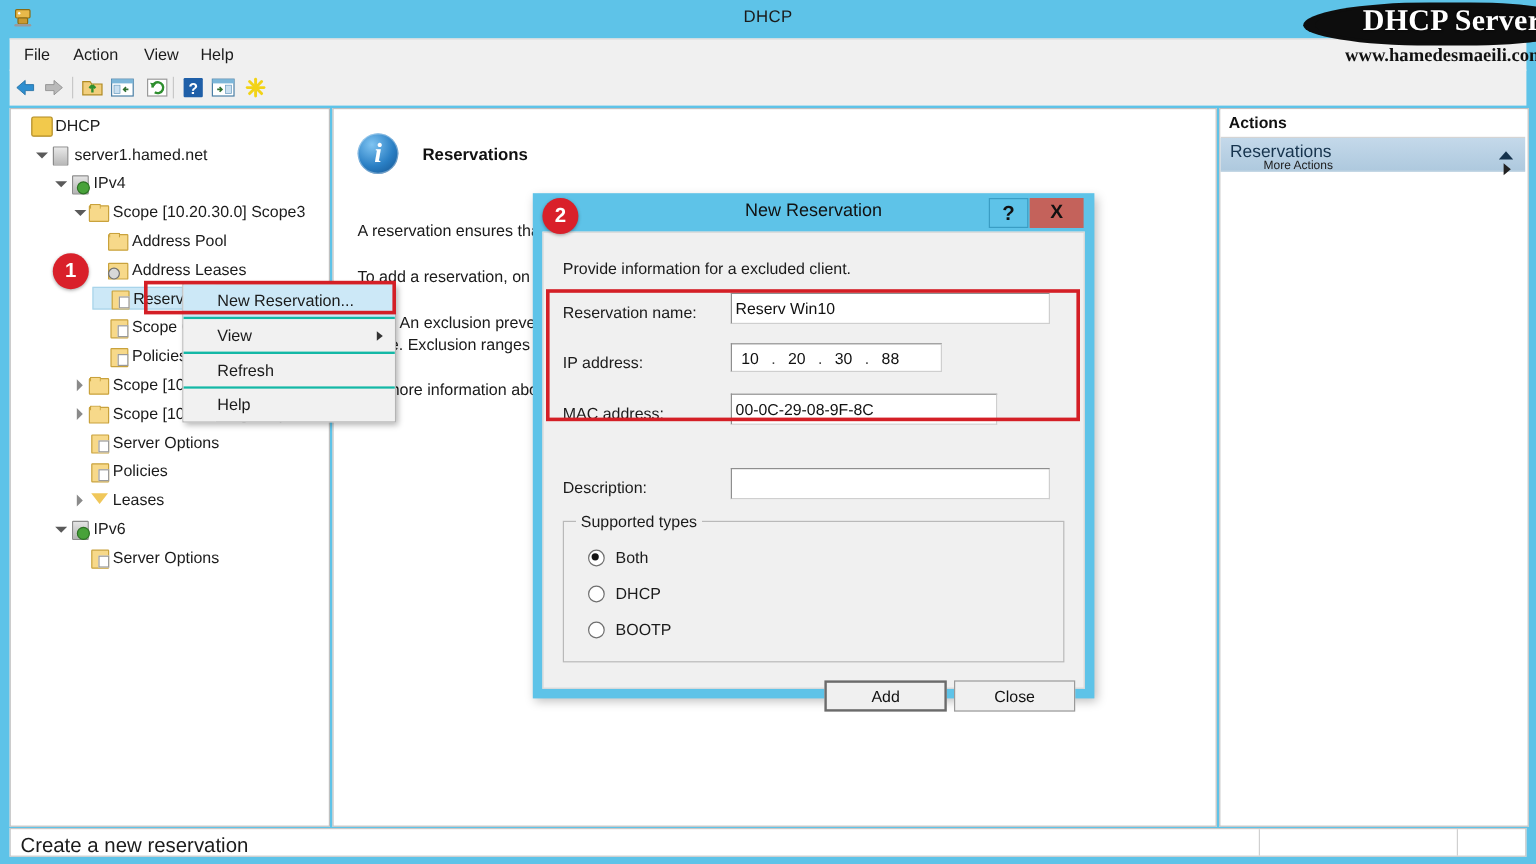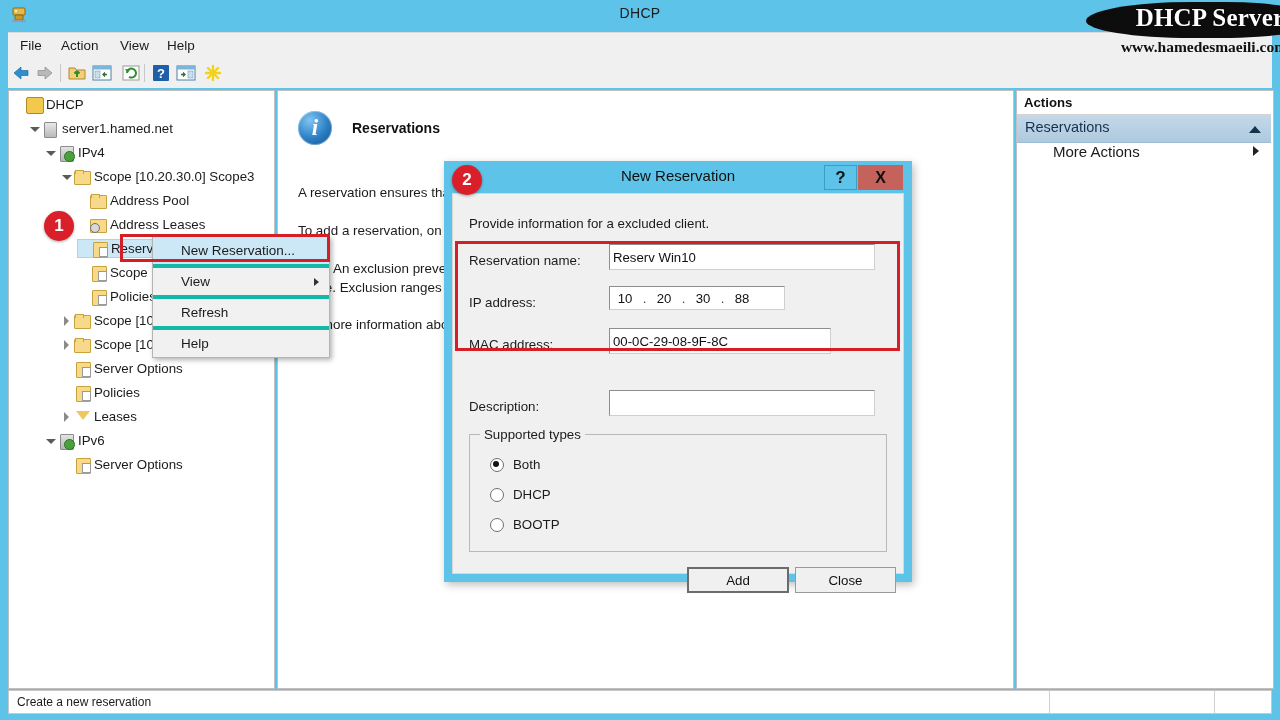--- a/index.html
+++ b/index.html
@@ -199,21 +199,21 @@
     z-index: 40;
     padding: 0;
   }
   .ctx-item {
     position: relative;
     height: 27px;
     line-height: 27px;
     padding-left: 28px;
     font-size: 13.5px;
     color: #1b1b1b;
-    border-bottom: 4px solid #14b8a6;
+    border-bottom: 2px solid #14b8a6;
     background: #f1f1f1;
     cursor: default;
     white-space: nowrap;
   }
   .ctx-item:last-child { border-bottom: none; }
   .ctx-item.hl { background: #cce8f7; }
   .ctx-arrow {
     position: absolute; right: 10px; top: 10px;
     width: 0; height: 0;
     border-top: 4px solid transparent;
@@ -283,23 +283,23 @@
     font-size: 14.5px; color: #16334d;
   }
   .act-chevron {
     position: absolute; right: 10px; top: 11px;
     width: 0; height: 0;
     border-left: 6px solid transparent;
     border-right: 6px solid transparent;
     border-bottom: 7px solid #16334d;
   }
   .act-item {
-    position: absolute; left: 0; top: 48px;
+    position: absolute; left: 0; top: 38px;
     width: 254px; height: 24px;
-    font-size: 15px; color: #1b1b1b;
+    font-size: 10px; color: #1b1b1b;
     cursor: default;
   }
   .act-item-label { position: absolute; left: 36px; top: 4px; }
   .act-item-arrow {
     position: absolute; right: 12px; top: 7px;
     width: 0; height: 0;
     border-top: 5px solid transparent;
     border-bottom: 5px solid transparent;
     border-left: 6px solid #222;
   }
@@ -307,21 +307,21 @@
   
   .statusbar {
     position: absolute; left: 8px; top: 690px;
     width: 1264px; height: 24px;
     background: #ffffff;
     border: 1px solid #c8c8c8;
     box-sizing: border-box;
   }
   .status-text {
     position: absolute; left: 8px; top: 4px;
-    font-size: 12px; color: #1b1b1b;
+    font-size: 17px; color: #1b1b1b;
   }
   .status-cell {
     position: absolute; top: 0; height: 22px;
     border-left: 1px solid #d0d0d0;
   }
 
   
   #dialog {
     position: absolute;
     left: 444px; top: 161px;

